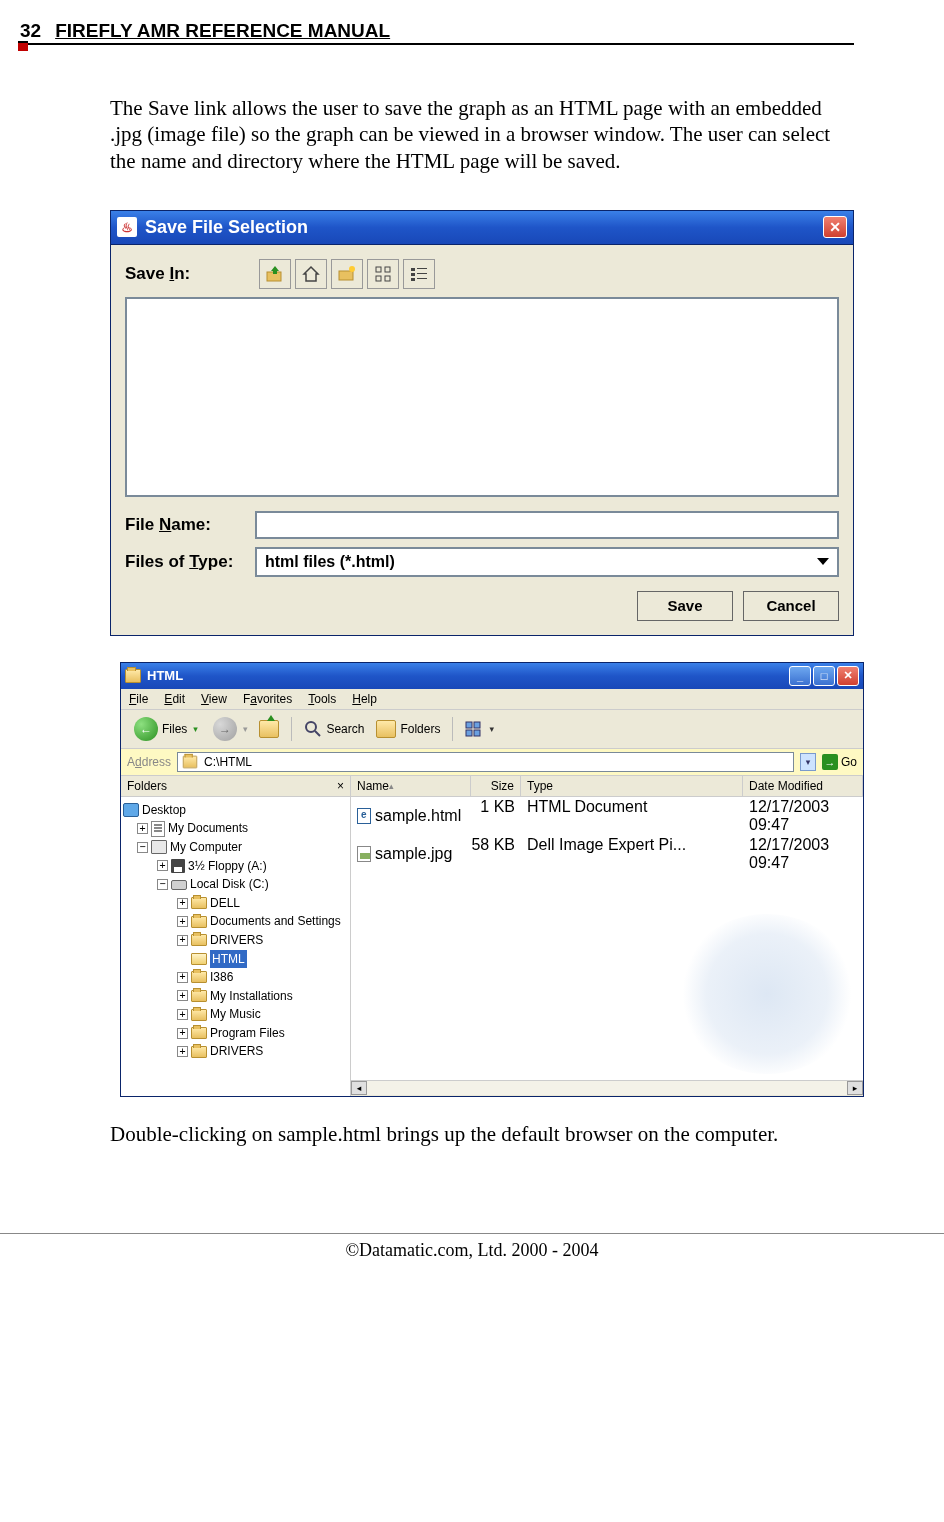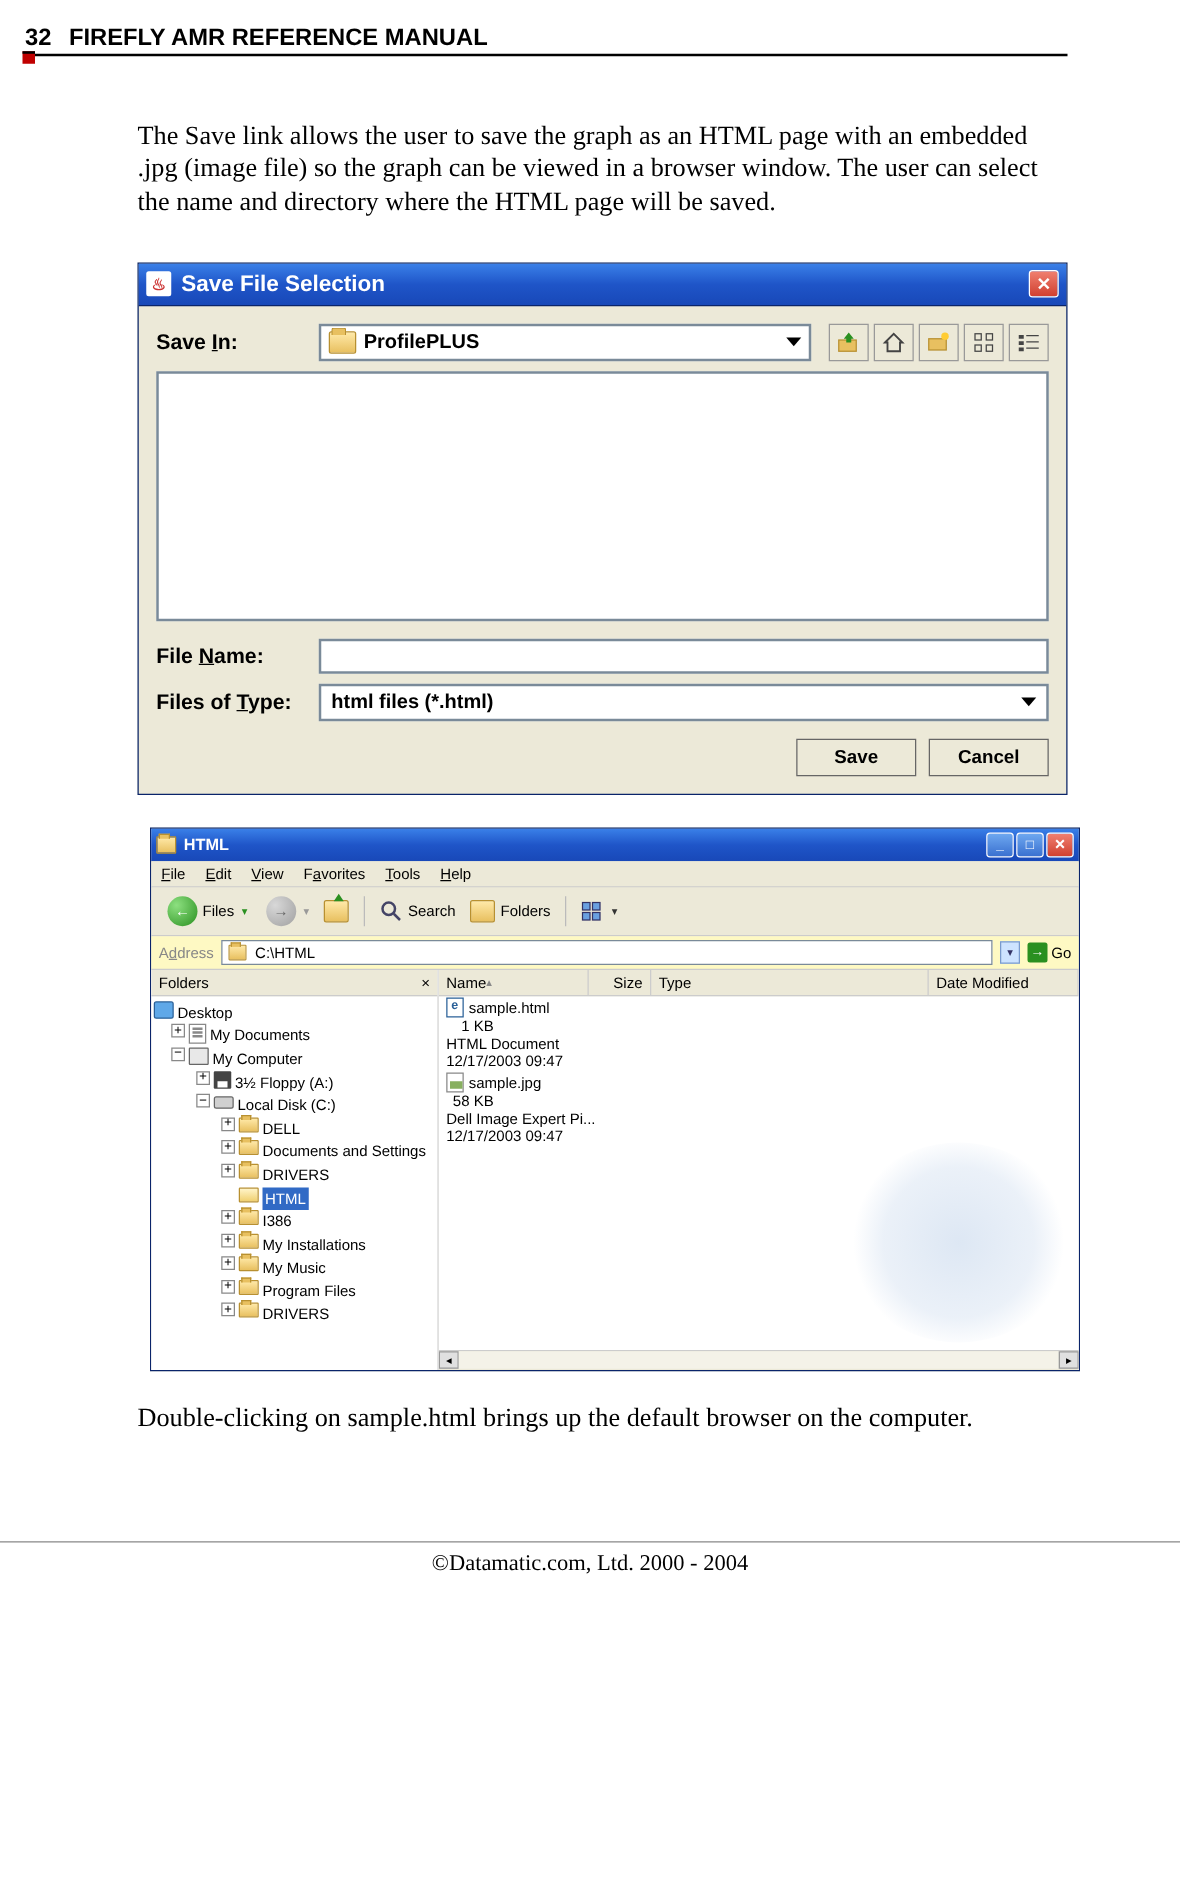--- a/index.html
+++ b/index.html
@@ -23,20 +23,21 @@
   .page-num {
     font-family: Arial, sans-serif;
     font-weight: bold;
     font-size: 19px;
     margin-right: 14px;
   }
   .header-title {
     font-family: Arial, sans-serif;
     font-weight: bold;
     font-size: 19px;
+    text-decoration: underline;
   }
   .red-square {
     width: 10px; height: 10px;
     background: #c00000;
     border-top: 2px solid #000;
     margin-left: -2px;
     margin-top: -2px;
   }
   .body-text {
     font-size: 21px;
@@ -307,21 +308,21 @@
     width: 230px; background:#fff; border-right:1px solid #ccc;
     position:relative; overflow:hidden;
   }
   .folders-header {
     background:#ece9d8; padding:3px 6px; font-size:12px;
     display:flex; justify-content:space-between; align-items:center;
     border-bottom:1px solid #ccc;
   }
   .fh-x { font-family: Arial; font-size:12px; cursor:default; }
   .tree { padding:4px 2px; font-size:12px; line-height:1.55; }
-  .tree-row { display:flex; align-items:flex-start; gap:3px; white-space:nowrap; }
+  .tree-row { display:flex; align-items:center; gap:3px; white-space:nowrap; }
   .pm-box {
     width:11px; height:11px; border:1px solid #888; font-size:10px;
     display:flex; align-items:center; justify-content:center;
     font-family: monospace; line-height:1; background:#fff;
   }
   .pm-spacer { width:11px; height:11px; }
   .node-ico { width:16px; height:14px; display:inline-block; }
   .ico-folder {
     background: linear-gradient(#ffe9a8,#e8c060);
     border:1px solid #b89030; border-radius:1px; position:relative;
@@ -359,21 +360,21 @@
   }
   .fh-cell {
     padding:3px 6px; border-right:1px solid #ccc;
   }
   .fh-name { width:120px; display:flex; align-items:center; gap:0; }
   .fh-size { width:50px; text-align:right; }
   .fh-type { flex:1; }
   .fh-date { width:120px; }
   .sort-tri { font-size:9px; color:#888; }
   .files-body { flex:1; position:relative; }
-  .file-row { display:flex; font-size:12px; padding:1px 0;flex-direction:column; }
+  .file-row { display:flex; font-size:16px; padding:1px 0; }
   .fc-name { width:120px; padding-left:6px; display:flex; align-items:center; gap:4px; }
   .fc-size { width:50px; text-align:right; padding-right:6px; }
   .fc-type { flex:1; padding-left:6px; }
   .fc-date { width:120px; padding-left:6px; }
   .ico-html { width:14px; height:16px; background:#fff; border:1px solid #2a6098; position:relative; }
   .ico-html::after { content:"e"; position:absolute; top:0; left:3px; font-size:10px; color:#2a6098; font-weight:bold; }
   .ico-jpg  { width:14px; height:16px; background:#fff; border:1px solid #888; position:relative; }
   .ico-jpg::after { content:""; position:absolute; bottom:2px; left:2px; width:10px; height:6px; background:#88b060; }
   .watermark {
     position:absolute; right:6px; bottom:6px; width:180px; height:160px;
@@ -405,27 +406,20 @@
 
   <div class="dialog1">
     <div class="d1-titlebar">
       <span class="java-icon">♨</span>
       <span>Save File Selection</span>
       <div class="d1-close">✕</div>
     </div>
     <div class="d1-body">
       <div class="d1-row">
         <div class="d1-label">Save <span class="ul">I</span>n:</div>
-        <div class="d1-combo">
-          <span class="d1-combo-left">
-            <span class="folder-open-icon"></span>
-            <span>ProfilePLUS</span>
-          </span>
-          <span class="combo-arrow"></span>
-        </div>
         <div class="tool-btn">
           <svg class="icon-svg" viewBox="0 0 20 20">
             <rect x="2" y="8" width="14" height="9" fill="#e8c060" stroke="#b89030"></rect>
             <path d="M10 2 L14 7 H12 V10 H8 V7 H6 Z" fill="#2a9020"></path>
           </svg>
         </div>
         <div class="tool-btn">
           <svg class="icon-svg" viewBox="0 0 20 20">
             <path d="M3 10 L10 3 L17 10 H15 V17 H5 V10 Z" fill="none" stroke="#444" stroke-width="1.5"></path>
           </svg>

